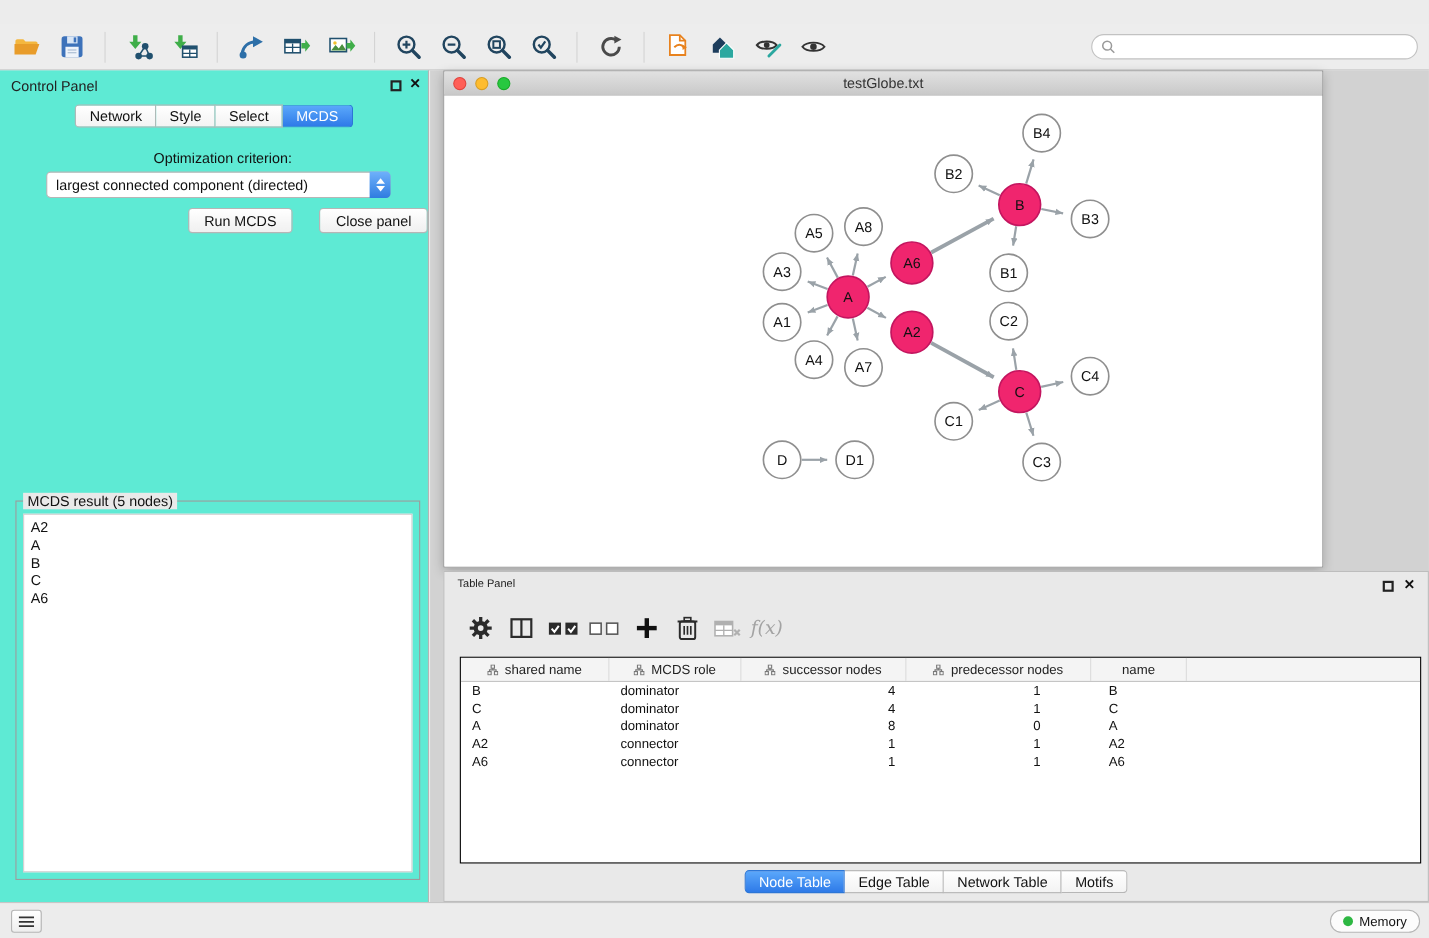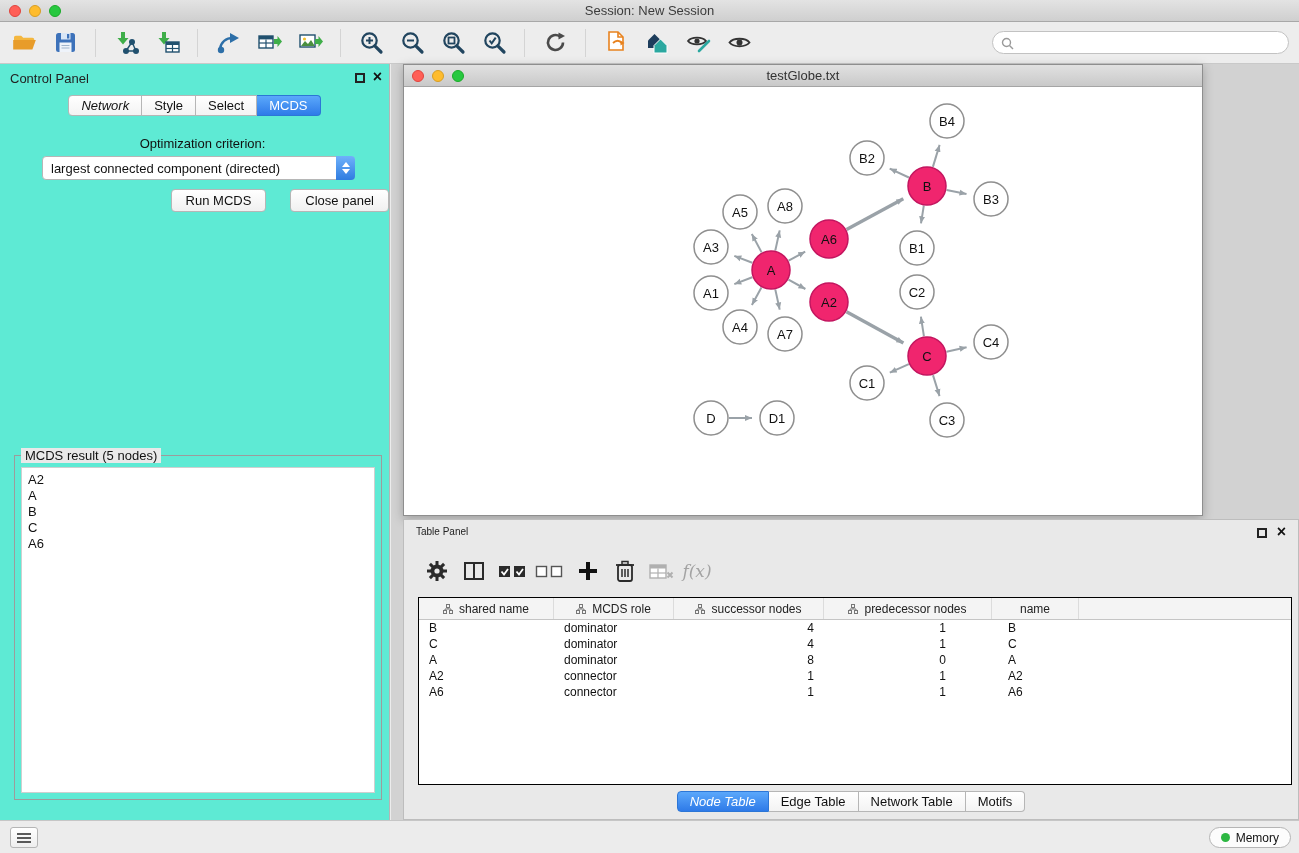--- a/index.html
+++ b/index.html
@@ -33,21 +33,21 @@
     border-right:1px solid #b5b5b5;}
   .panel-title{position:absolute;left:10px;top:7px;font-size:13px;color:#222;}
   .float-ico{position:absolute;width:10px;height:10px;border:2px solid #222;display:inline-block;}
   .close-ico{position:absolute;font-weight:bold;font-size:16px;color:#111;line-height:12px;}
   .cp-float{right:24px;top:9px;}
   .cp-close{right:7px;top:7px;}
 
   .seg{display:flex;}
   .seg .tab{height:21px;line-height:19px;padding:0 12px;background:linear-gradient(#ffffff,#f3f3f3);
     border:1px solid #b6b6b6;border-left:none;font-size:13px;color:#111;white-space:nowrap;}
-  .seg .tab:first-child{border-left:1px solid #b6b6b6;border-radius:4px 0 0 4px;font-style:italic;}
+  .seg .tab:first-child{border-left:1px solid #b6b6b6;border-radius:4px 0 0 4px;}
   .seg .tab:last-child{border-radius:0 4px 4px 0;}
   .seg .tab.active{background:linear-gradient(#5ba8fb,#2e7ae8);color:#fff;border-color:#2c76d6;}
   .cp-tabs{position:absolute;left:0;right:0;top:31px;display:flex;justify-content:center;}
 
   .opt-label{position:absolute;left:16px;right:0;top:72px;text-align:center;font-size:13px;color:#111;}
   .dropdown{position:absolute;left:42px;top:92px;width:313px;height:24px;background:#fff;
     border:1px solid #b6b6b6;border-radius:4px;display:flex;align-items:center;}
   .dd-text{flex:1;padding-left:8px;font-size:13px;color:#111;white-space:nowrap;overflow:hidden;}
   .dd-btn{width:19px;height:24px;margin-right:-1px;background:linear-gradient(#6fb1fb,#2f7ce0);
     border-radius:0 4px 4px 0;display:flex;flex-direction:column;align-items:center;justify-content:center;gap:2px;}
@@ -112,28 +112,20 @@
     border-radius:3px;background:linear-gradient(#fff,#eee);display:flex;align-items:center;justify-content:center;}
   .memory{position:absolute;right:8px;top:6px;height:21px;border:1px solid #b5b5b5;border-radius:11px;
     background:#fcfcfc;display:flex;align-items:center;gap:6px;padding:0 11px;font-size:12px;color:#111;}
   .memory-dot{width:9px;height:9px;border-radius:50%;background:#2db742;}
 </style>
 </head>
 <body>
 
 <div class="app">
 
-  <div class="titlebar">
-    <div class="lights">
-      <span class="light red"></span>
-      <span class="light yellow"></span>
-      <span class="light green"></span>
-    </div>
-    <div class="title-text">Session: New Session</div>
-  </div>
 
   <div class="toolbar">
     <button class="tbtn">
       <svg width="27" height="27" viewBox="0 0 27 27">
         <path d="M3 8.5c0-1 .8-1.8 1.8-1.8h5.4l2 2h9.2c1 0 1.8.8 1.8 1.8v.8H3z" fill="#f4b73f"></path>
         <path d="M2.2 11h22.6l-3.4 9.5H2.2z" fill="#e89c2a"></path>
       </svg>
     </button>
     <button class="tbtn">
       <svg width="25" height="25" viewBox="0 0 25 25">

